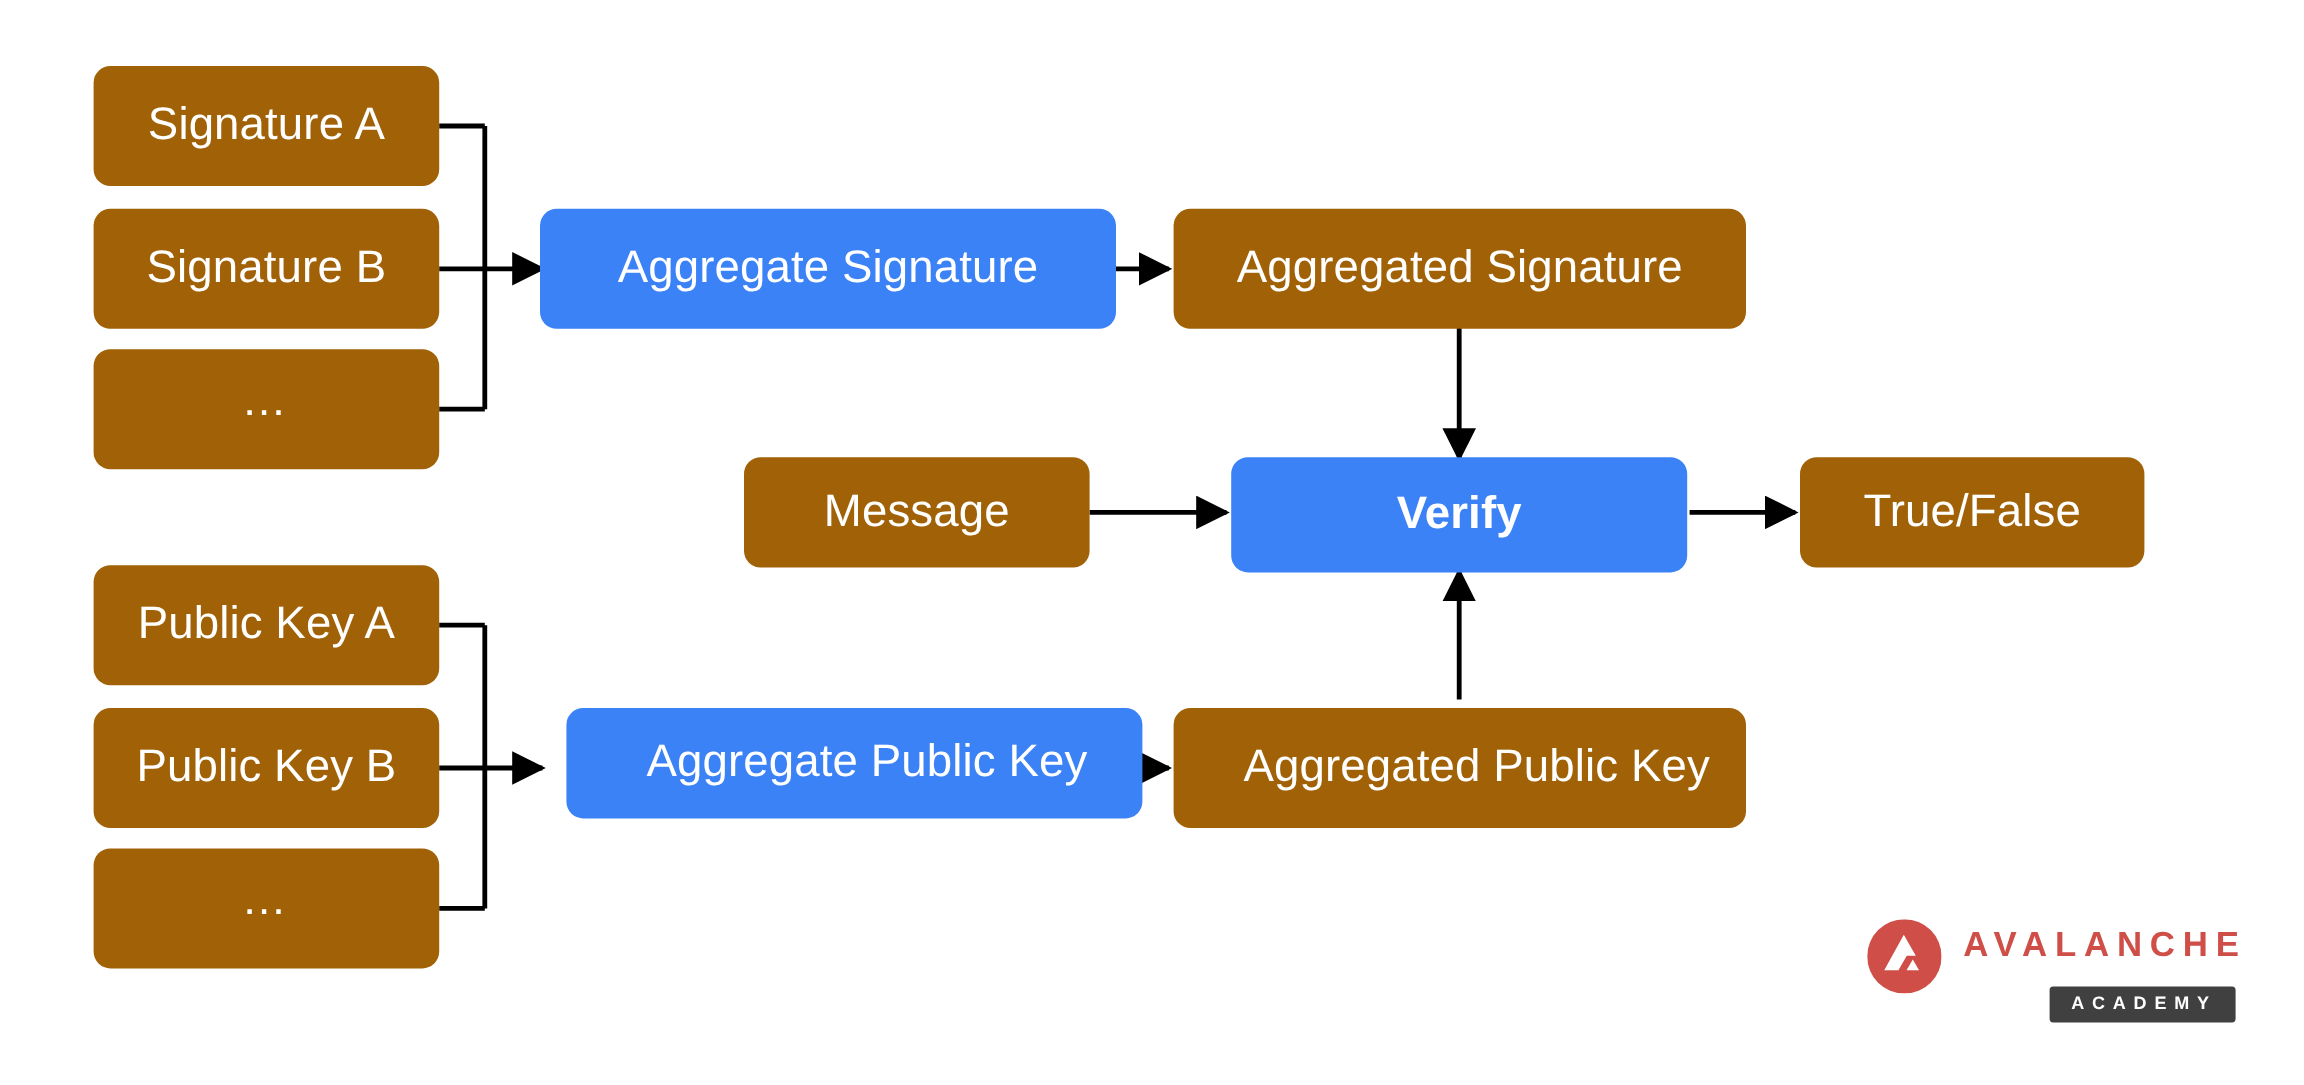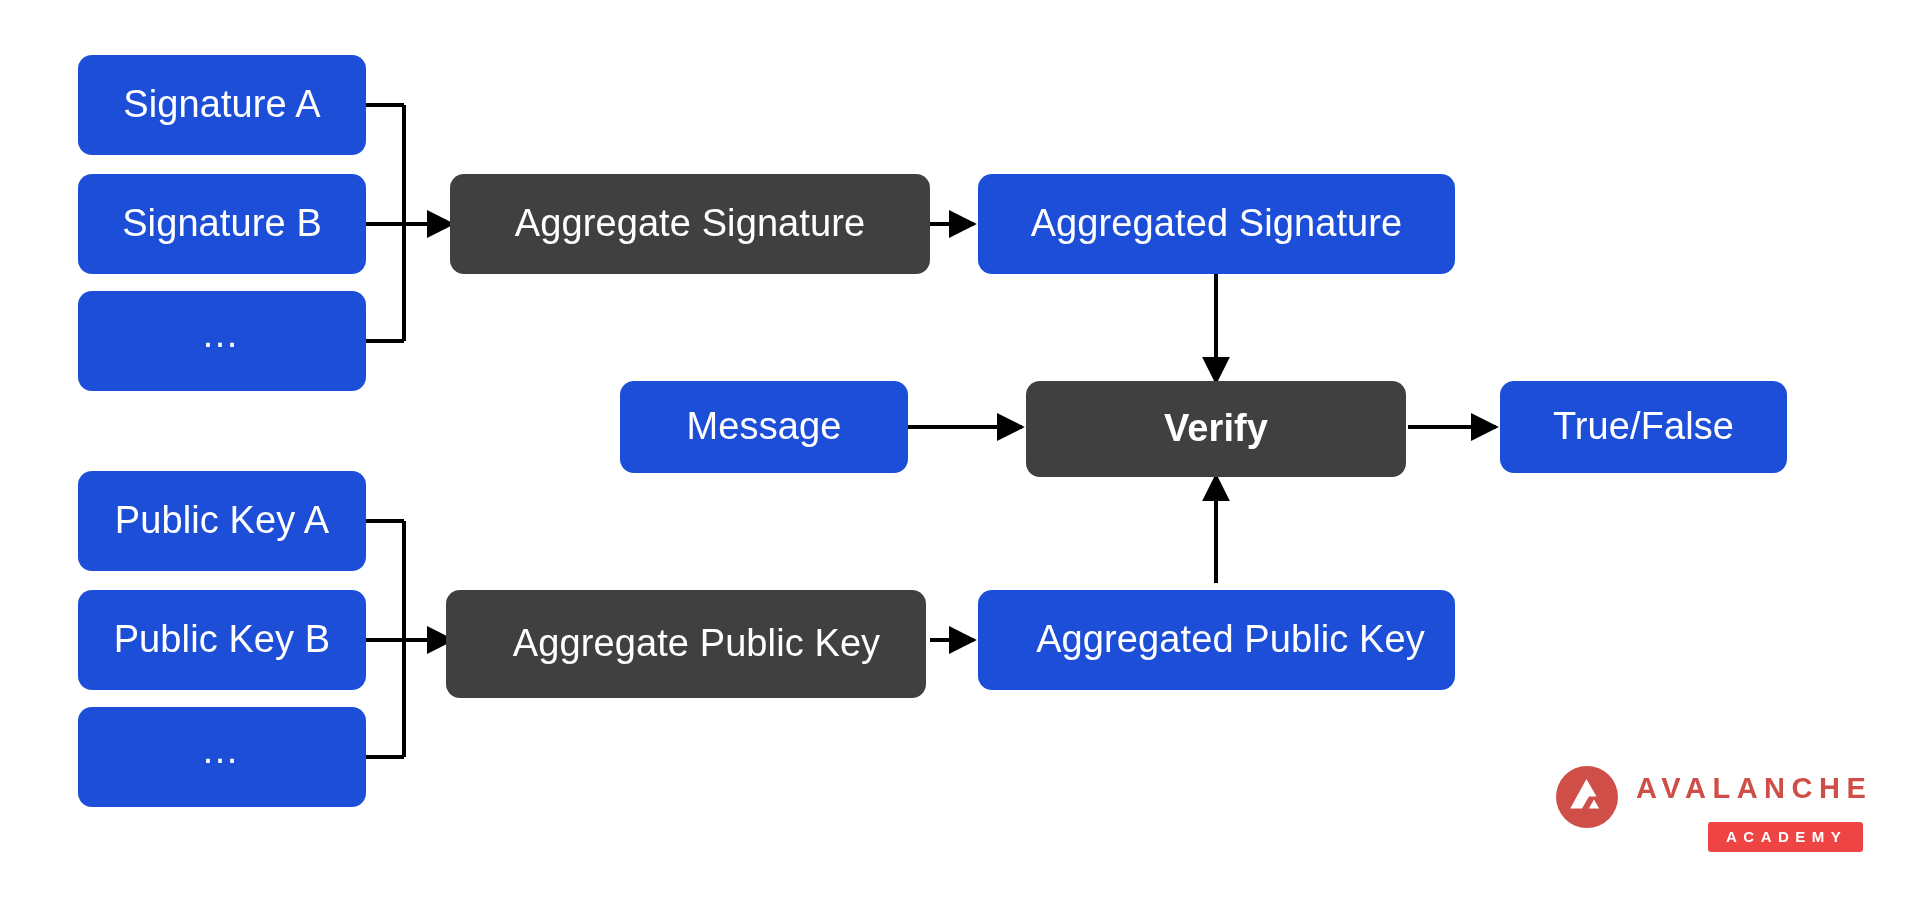--- a/index.html
+++ b/index.html
@@ -25,22 +25,22 @@
     align-items: center;
     justify-content: center;
     color: #ffffff;
     font-size: 38px;
     font-weight: 400;
     line-height: 1.1;
     letter-spacing: 0.1px;
     white-space: nowrap;
     -webkit-font-smoothing: antialiased;
   }
-  .node.blue  { background: #1d4ed8; }
-  .node.red   { background: #404040; }
+  .node.blue  { background: #a16207; }
+  .node.red   { background: #3b82f6; }
   .node.bold  { font-weight: 700; }
   .node.ellipsis {
     font-size: 38px;
     letter-spacing: 4px;
     padding-bottom: 12px;
   }
 
   svg.edges {
     position: absolute;
     left: 0;
@@ -72,21 +72,21 @@
     color: #cf4f48;
     font-size: 29px;
     font-weight: 700;
     letter-spacing: 6.5px;
     white-space: nowrap;
   }
   #logo .academy-pill {
     position: absolute;
     left: 152px;
     top: 56px;
-    background: #ef4444;
+    background: #404040;
     border-radius: 3px;
     padding: 6px 16px 7px 18px;
     color: #ffffff;
     font-size: 15px;
     font-weight: 700;
     letter-spacing: 6.5px;
     white-space: nowrap;
   }
 </style>
 </head>
@@ -157,21 +157,21 @@
   <div class="node red bold" style="left:1026px; top:381px; width:380px; height:96px;">Verify</div>
 
   <div class="node blue" style="left:1500px; top:381px; width:287px; height:92px;">True/False</div>
 
   <div class="node blue" style="left:78px;  top:590px; width:288px; height:100px;">Public Key B</div>
 
   <div class="node blue" style="left:78px;  top:471px; width:288px; height:100px;">Public Key A</div>
 
   <div class="node blue ellipsis" style="left:78px;  top:707px; width:288px; height:100px;">…</div>
 
-  <div class="node red" style="left:446px; top:590px; width:480px; height:108px;padding-left:21px;">Aggregate Public Key</div>
+  <div class="node red" style="left:472px; top:590px; width:480px; height:92px;padding-left:21px;">Aggregate Public Key</div>
 
   <div class="node blue" style="left:978px; top:590px; width:477px; height:100px;padding-left:28px;">Aggregated Public Key</div>
 
   <div id="logo">
     <svg class="mark" viewBox="0 0 62 62" xmlns="http://www.w3.org/2000/svg">
       <circle cx="31" cy="31" r="31" fill="#cf4f48"></circle>
       <path d="M 30.5 13 L 40.5 30.5 L 33.0 30.5 L 26.0 42.6 L 14.2 42.6 Z" fill="#ffffff"></path>
       <path d="M 38.0 33.6 L 43.2 42.6 L 32.8 42.6 Z" fill="#ffffff"></path>
     </svg>
     <div class="wordmark">AVALANCHE</div>

